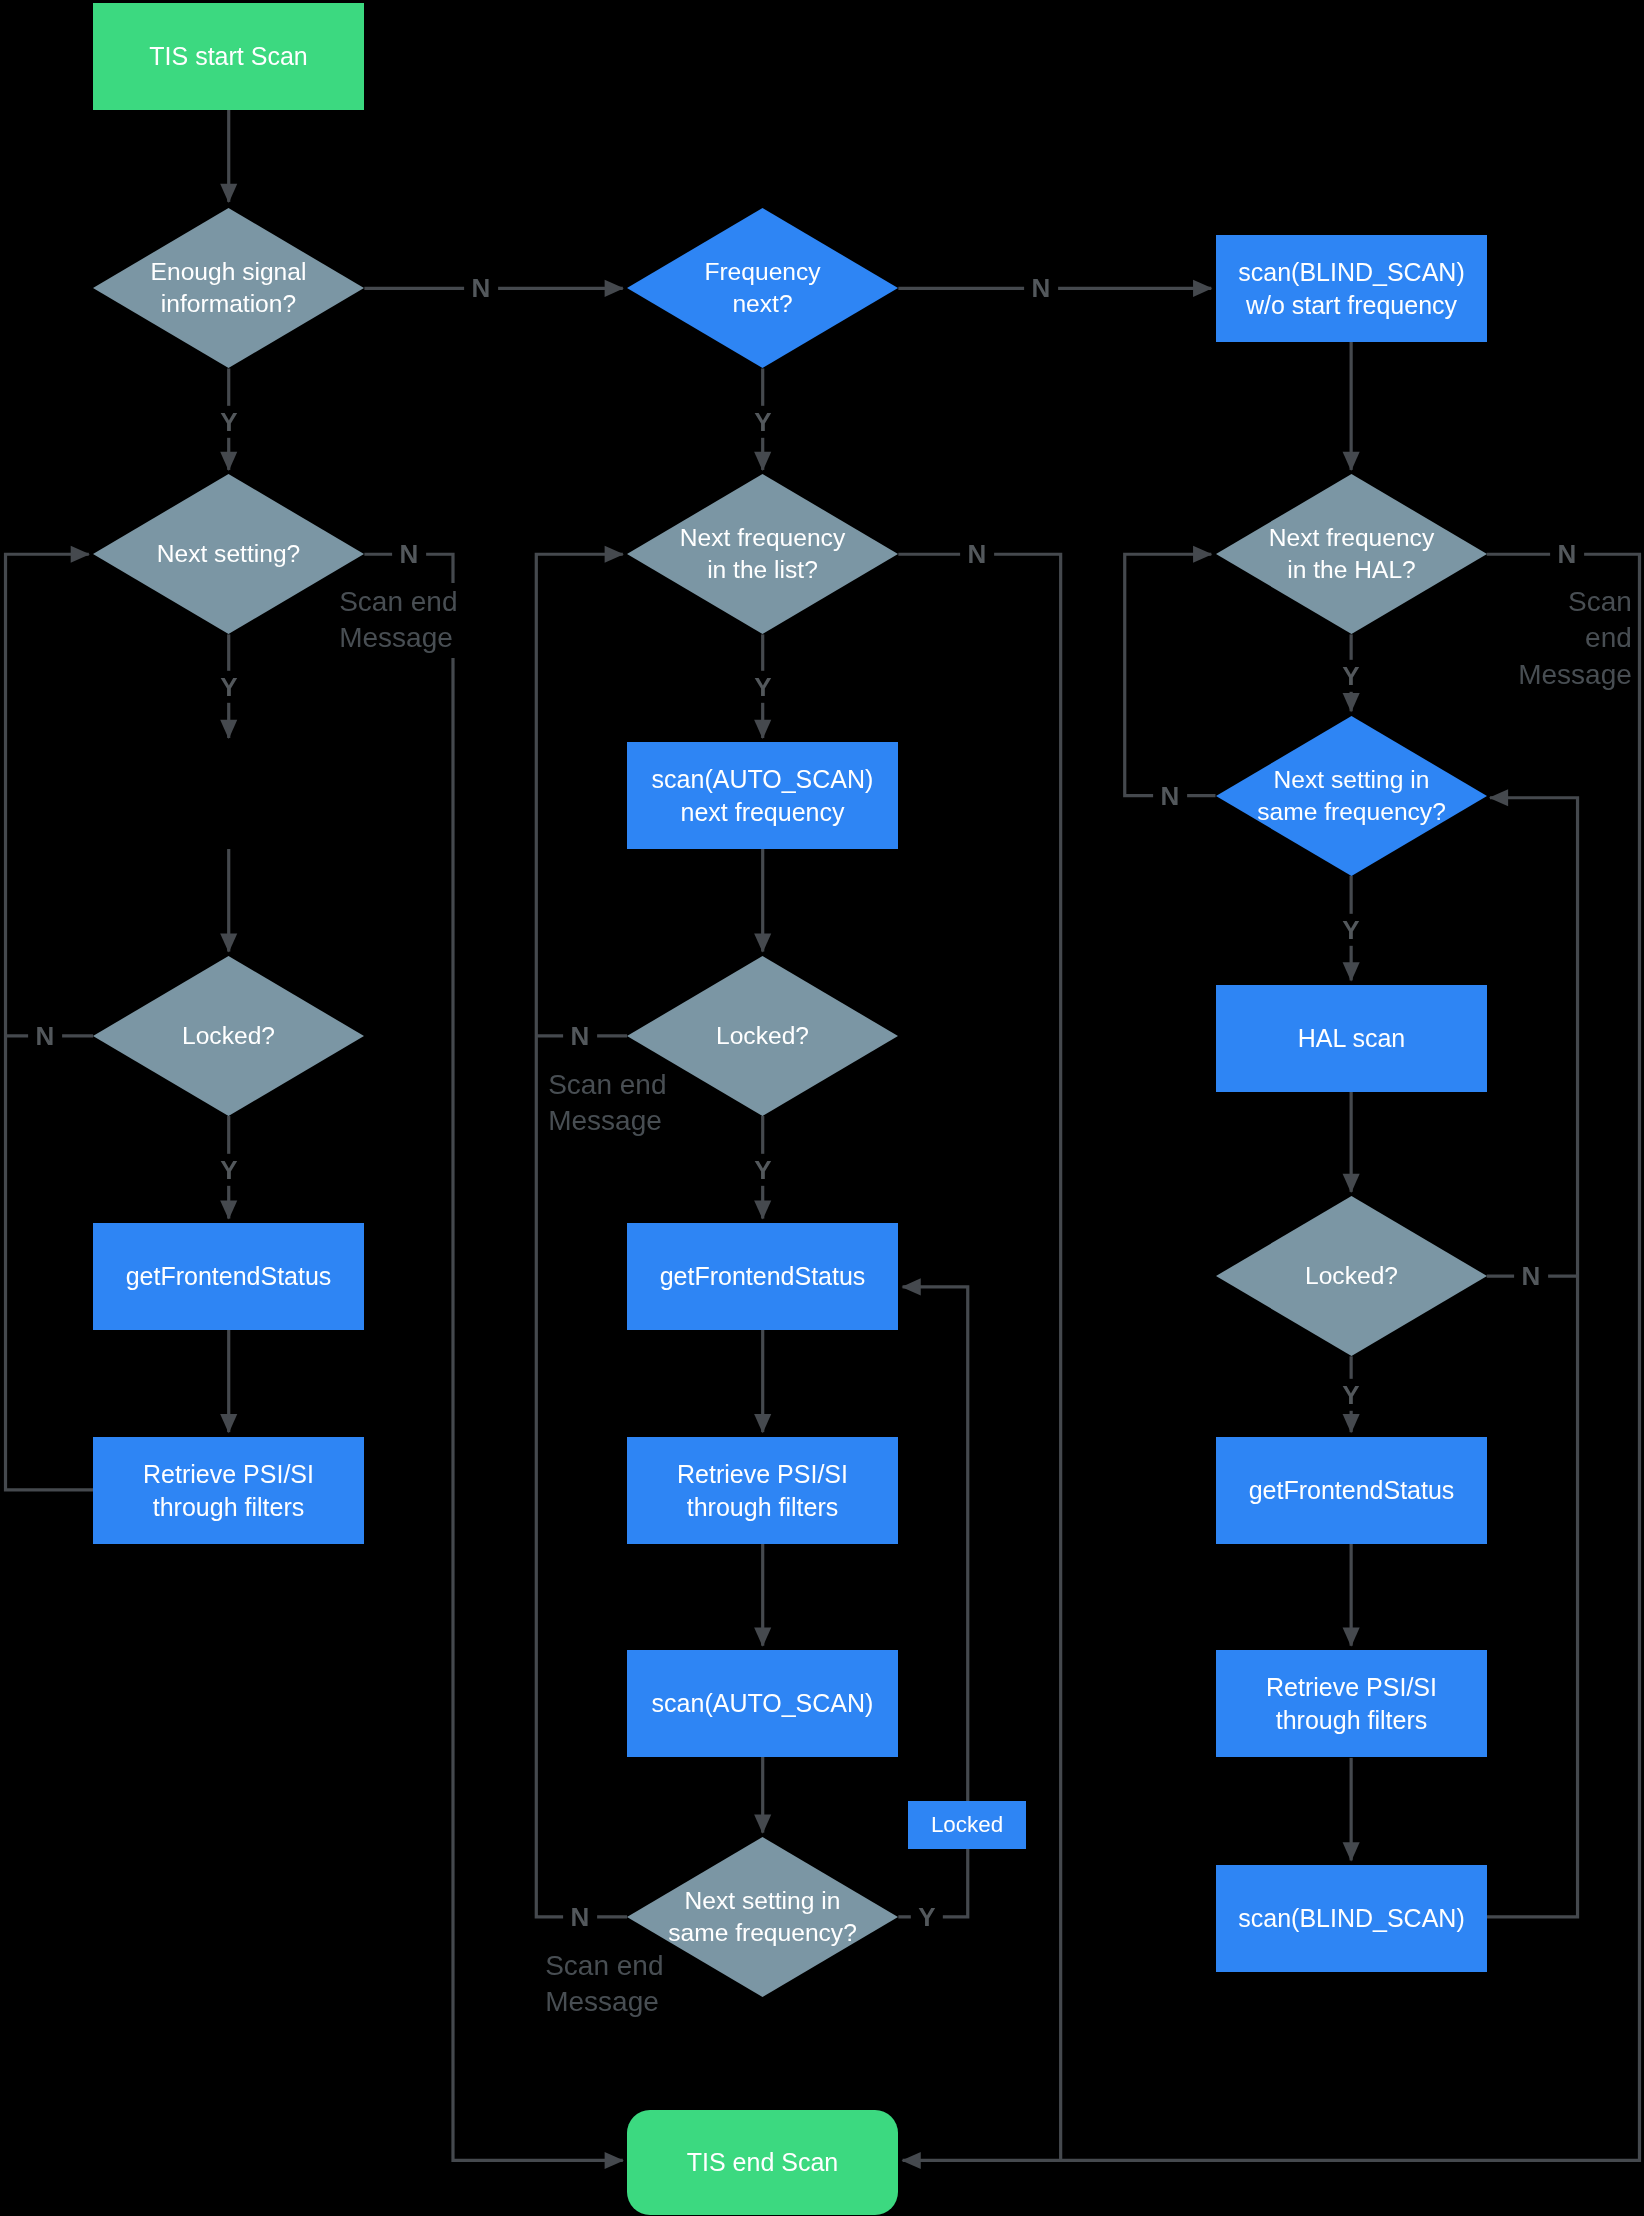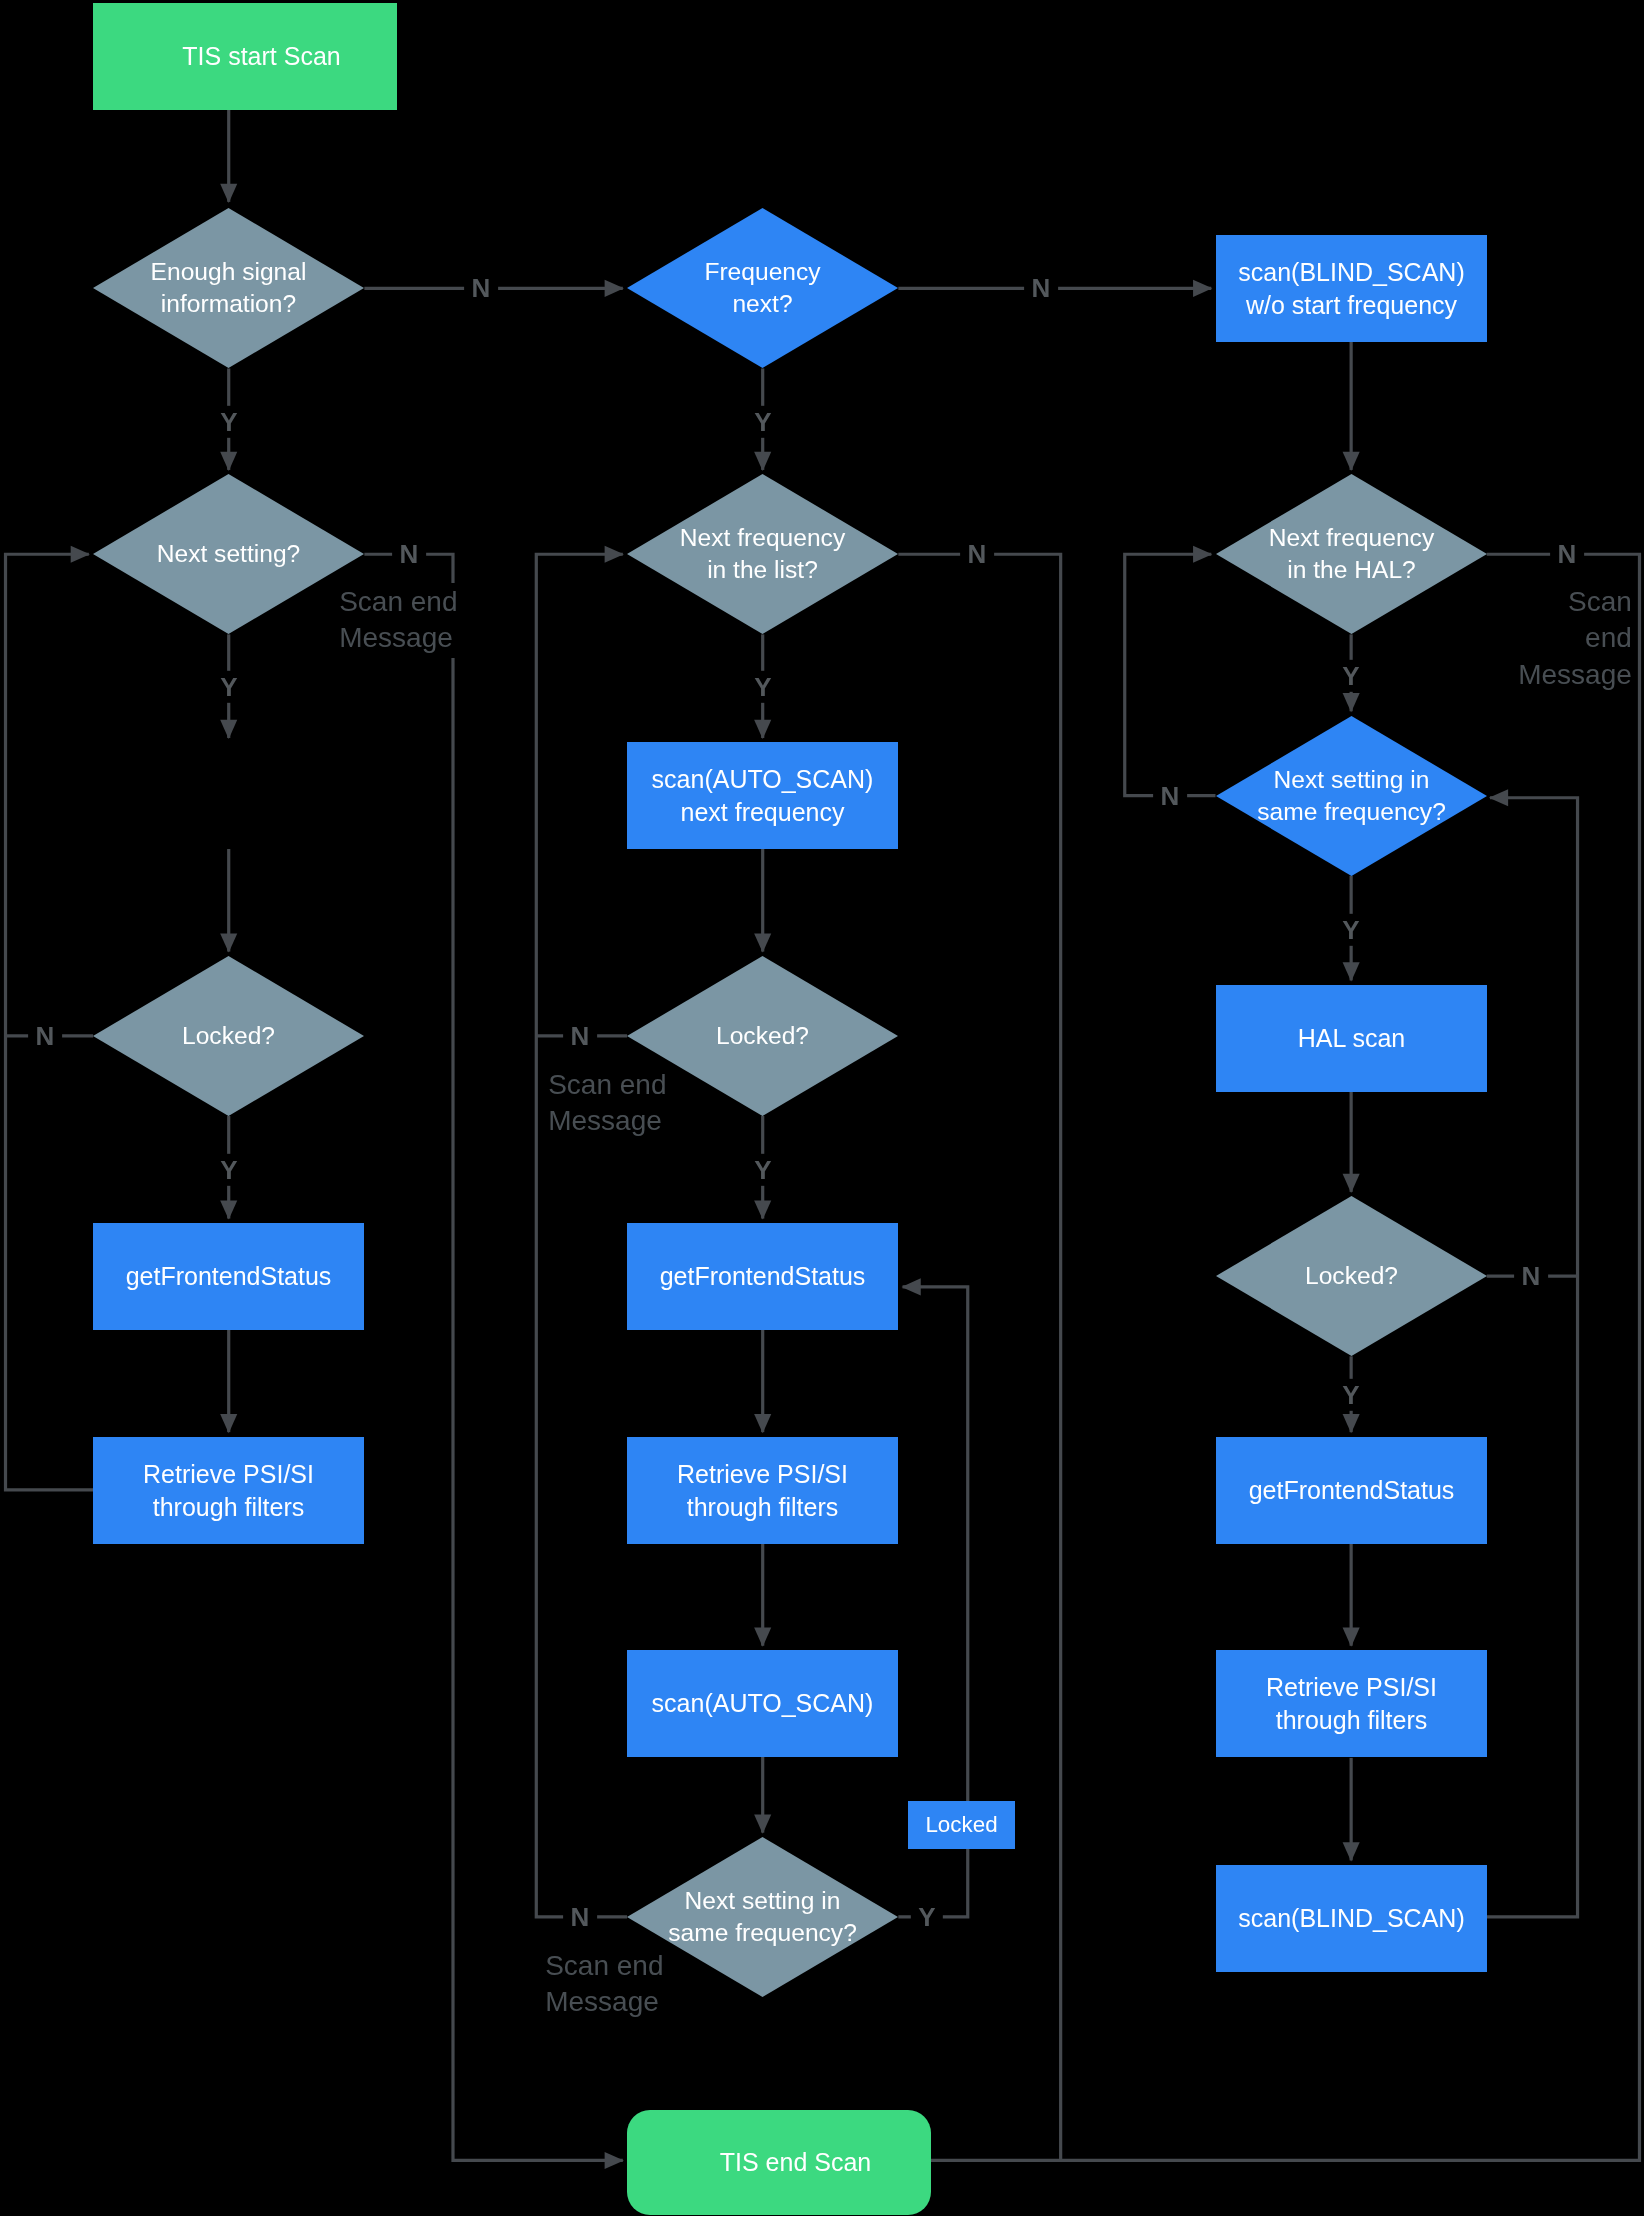--- a/index.html
+++ b/index.html
@@ -9,21 +9,21 @@
   html,body{margin:0;padding:0;background:var(--bg);}
   #canvas{position:relative;width:1645px;height:2216px;background:var(--bg);
     font-family:"Liberation Sans", sans-serif; overflow:hidden;}
   #edges{position:absolute;left:0;top:0;width:1645px;height:2216px;}
   #edges path{fill:none;stroke:var(--line);stroke-width:6px;}
   #edges marker path{fill:var(--line);stroke:none;}
   .node{position:absolute;display:flex;align-items:center;justify-content:center;
     text-align:center;color:var(--white);font-size:25px;line-height:1.32;
     white-space:pre-line;}
   .process{background:var(--blue);}
-  .terminal{background:var(--green);padding-left:33px;}
+  .terminal{background:var(--green);}
   .decision{clip-path:polygon(50% 0,100% 50%,50% 100%,0 50%);font-size:24.6px;}
   .decision.gray{background:var(--gray);}
   .decision.blue{background:var(--blue);}
   .edge-label{position:absolute;transform:translate(-50%,-50%);
     color:var(--label);font-size:26px;font-weight:bold;background:var(--bg);
     padding:3.2px 7.5px;line-height:1;}
   .annotation{position:absolute;color:var(--ann);font-size:28px;line-height:1.3;
     white-space:pre-line;background:var(--bg);padding:1.1px 3.2px;}
   .annotation.right{text-align:right;transform:translateX(-100%);}
   .tag{position:absolute;background:var(--blue);color:var(--white);
@@ -47,21 +47,21 @@
   .d-ns2{left:627px;top:1837px;width:271px;height:160px;}
   .n-tis-end{left:627px;top:2110px;width:271px;height:105px;border-radius:23px;}
   .n-blind-wo{left:1216px;top:235px;width:271px;height:107px;}
   .d-next-freq-hal{left:1216px;top:474px;width:271px;height:160px;}
   .d-ns3{left:1216px;top:716px;width:271px;height:160px;}
   .n-hal-scan{left:1216px;top:985px;width:271px;height:107px;}
   .d-locked3{left:1216px;top:1196px;width:271px;height:160px;}
   .n-gfs3{left:1216px;top:1437px;width:271px;height:107px;}
   .n-ret3{left:1216px;top:1650px;width:271px;height:107px;}
   .n-blind{left:1216px;top:1865px;width:271px;height:107px;}
-  .t-locked{left:908px;top:1801px;width:107px;height:48px;}
+  .t-locked{left:908px;top:1801px;width:118px;height:48px;}
 </style>
 </head>
 <body>
 
 <div id="canvas">
 
   <svg id="edges" viewBox="0 0 3080 4150" xmlns="http://www.w3.org/2000/svg">
     <defs>
       <marker id="arr" markerUnits="userSpaceOnUse" markerWidth="40" markerHeight="40" viewBox="0 0 40 40" refX="36" refY="20" orient="auto">
         <path d="M2 4 L38 20 L2 36 Z"></path>

